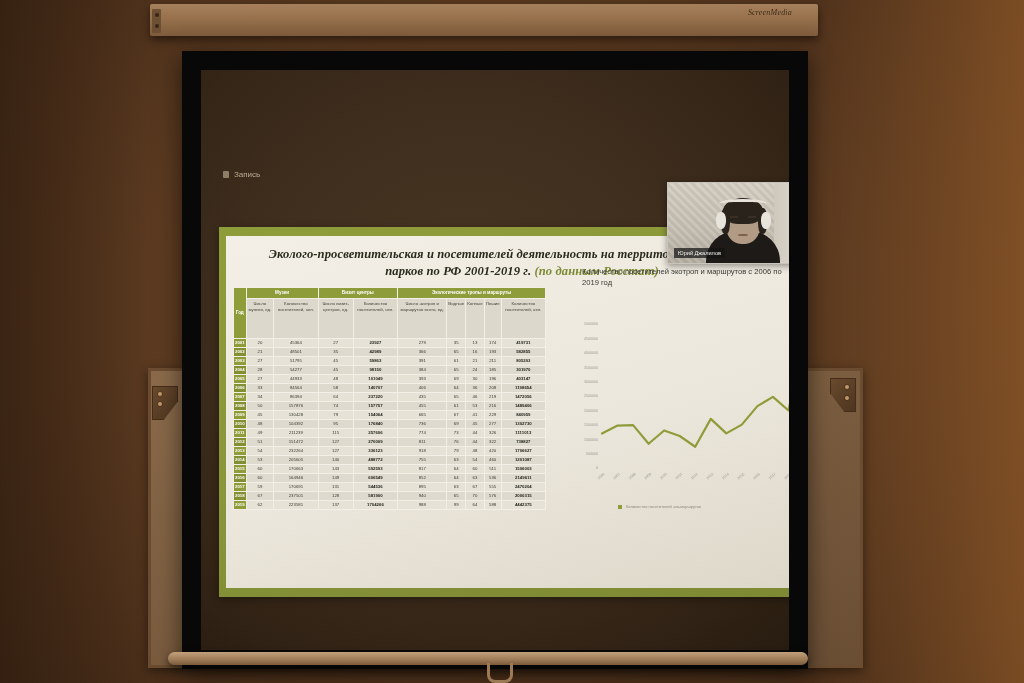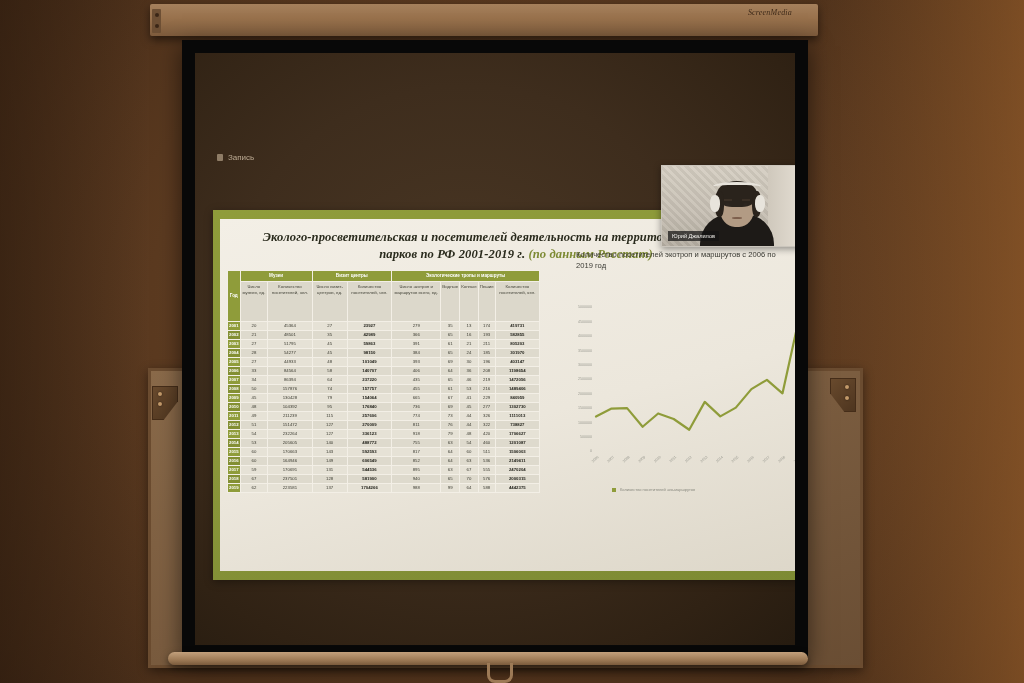--- a/index.html
+++ b/index.html
@@ -61,23 +61,23 @@
     position: absolute; left: 2px; top: 5px; width: 9px; height: 24px;
     background: #6d4f34; border-radius: 1px;
   }
   .housing-bracket i {
     position: absolute; left: 2.5px; width: 4px; height: 4px; border-radius: 50%;
     background: #3a2616;
   }
 
   
   #screen-frame {
-    position: absolute; left: 182px; top: 40px; width: 626px; height: 618px;
+    position: absolute; left: 182px; top: 51px; width: 626px; height: 618px;
     background: #080808;
-    padding: 13px;
+    padding: 19px;
     box-shadow: 0 6px 22px rgba(0,0,0,.55);
   }
   #screen-surface {
     position: relative; width: 100%; height: 100%;
     background:
       radial-gradient(ellipse 520px 480px at 45% 42%, #4a3724 0%, #3e2d1d 45%, #302214 78%, #241a0f 100%);
     overflow: hidden;
   }
   
   #bottom-bar {

